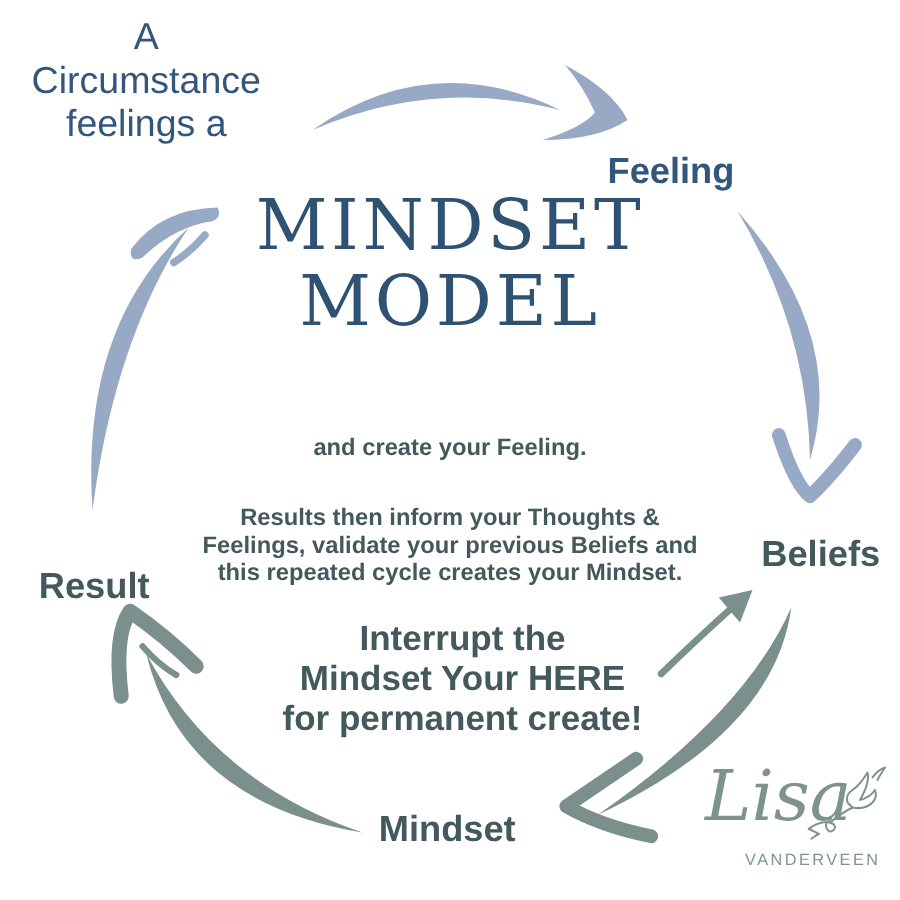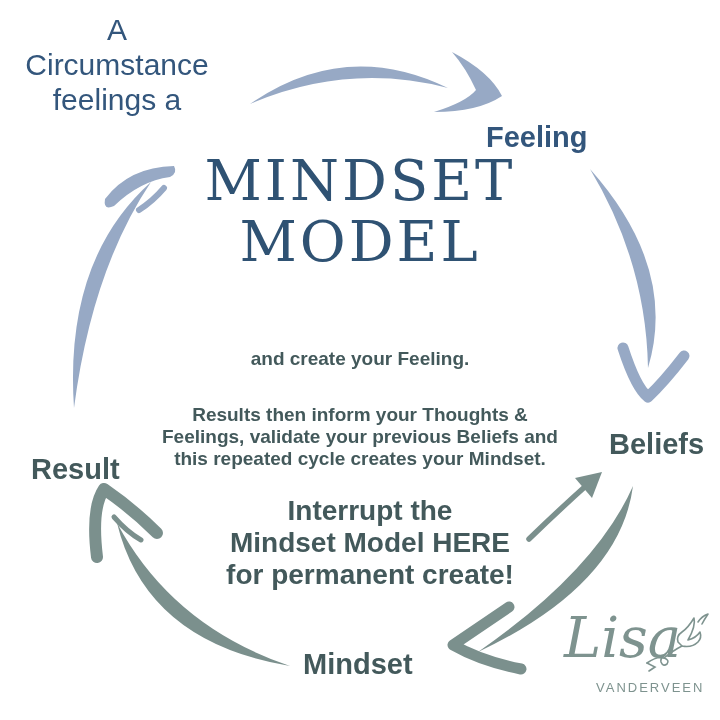--- a/index.html
+++ b/index.html
@@ -92,21 +92,21 @@
     <div>and create your Feeling.</div>
   </div>
   <div class="txt para p3 teal">
     <div>Results then inform your Thoughts &amp;</div>
     <div>Feelings, validate your previous Beliefs and</div>
     <div>this repeated cycle creates your Mindset.</div>
   </div>
 
   <div class="txt interrupt teal">
     <div>Interrupt the</div>
-    <div>Mindset Model HERE</div>
+    <div>Mindset Your HERE</div>
     <div>for permanent create!</div>
   </div>
 
   <div class="logo">
     <svg class="logo-art" width="165" height="110" viewBox="0 0 165 110">
 
       <g stroke="#7e938f" fill="none" stroke-width="1.6" stroke-linecap="round">
         <path d="M 95 55 Q 105 48 112 50 Q 118 52 115 56 Q 111 59 109 54 Q 108 50 113 47"></path>
         <path d="M 112 50 Q 122 42 130 38"></path>
         <path d="M 95 55 L 103 59 L 97 63"></path>

